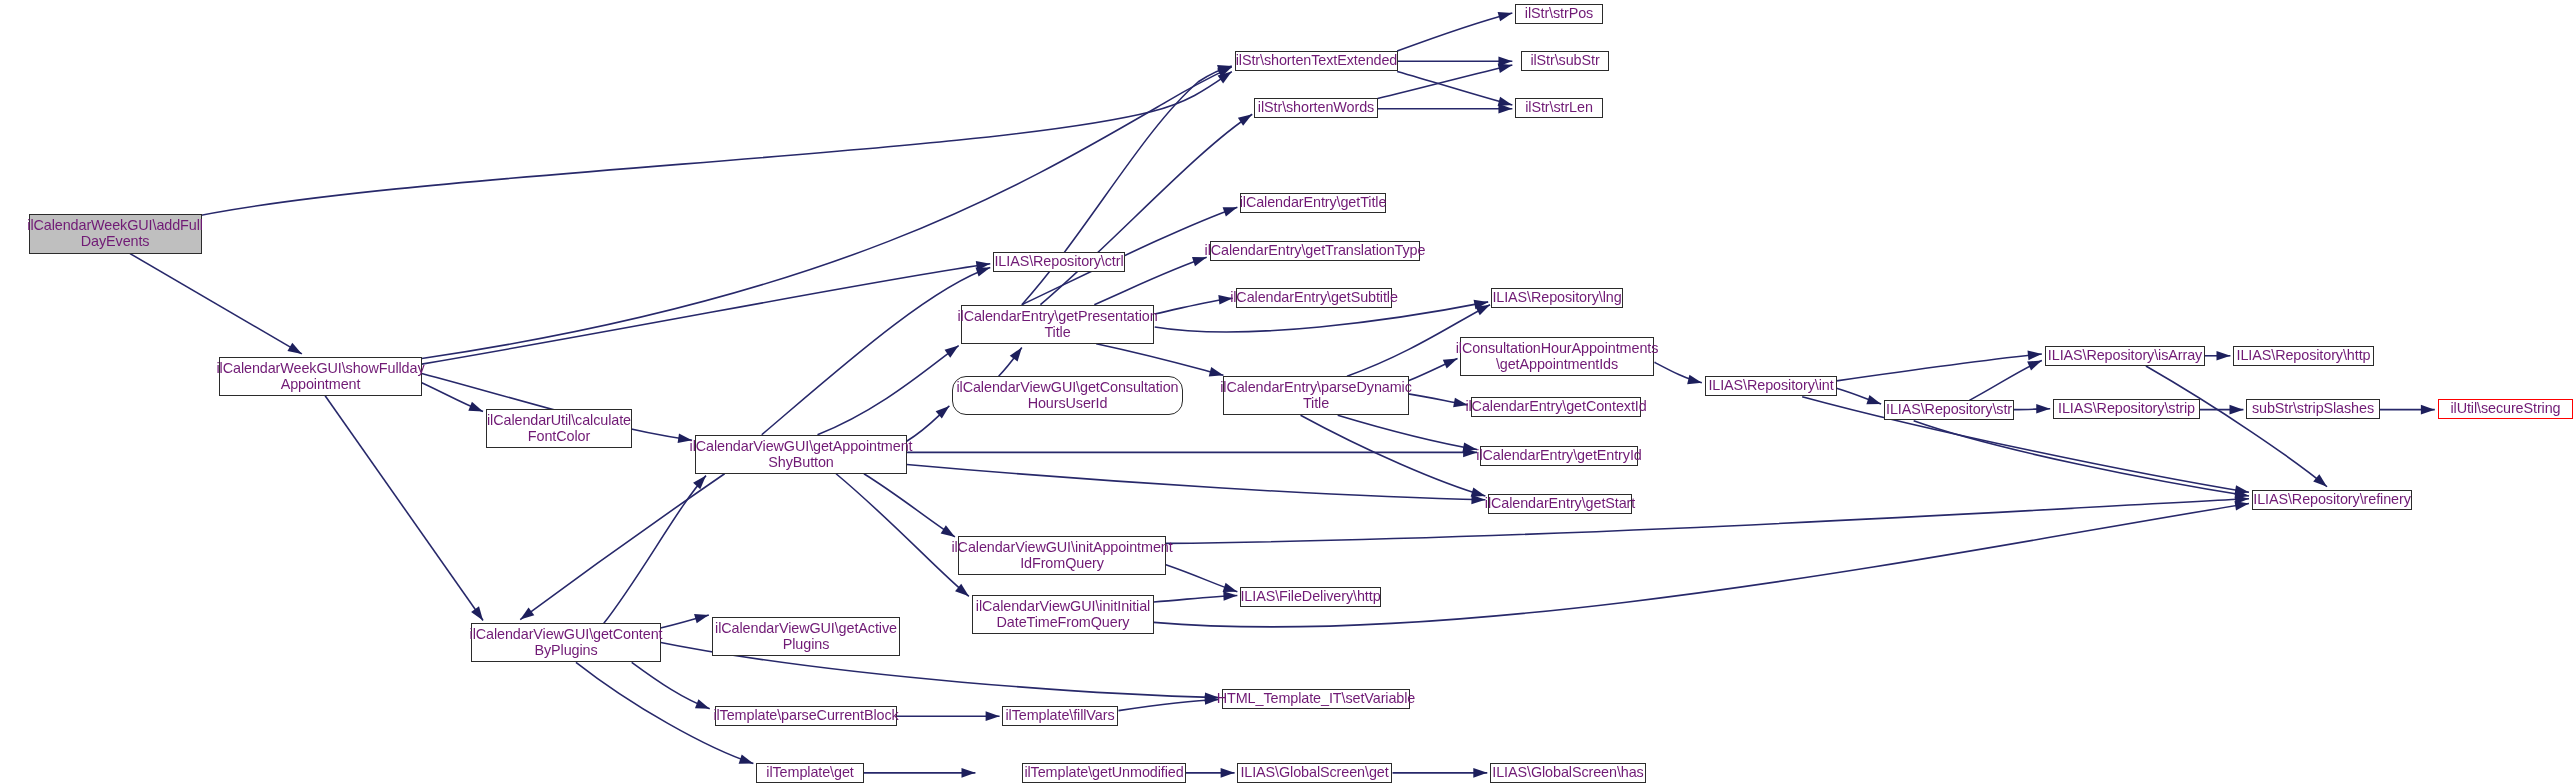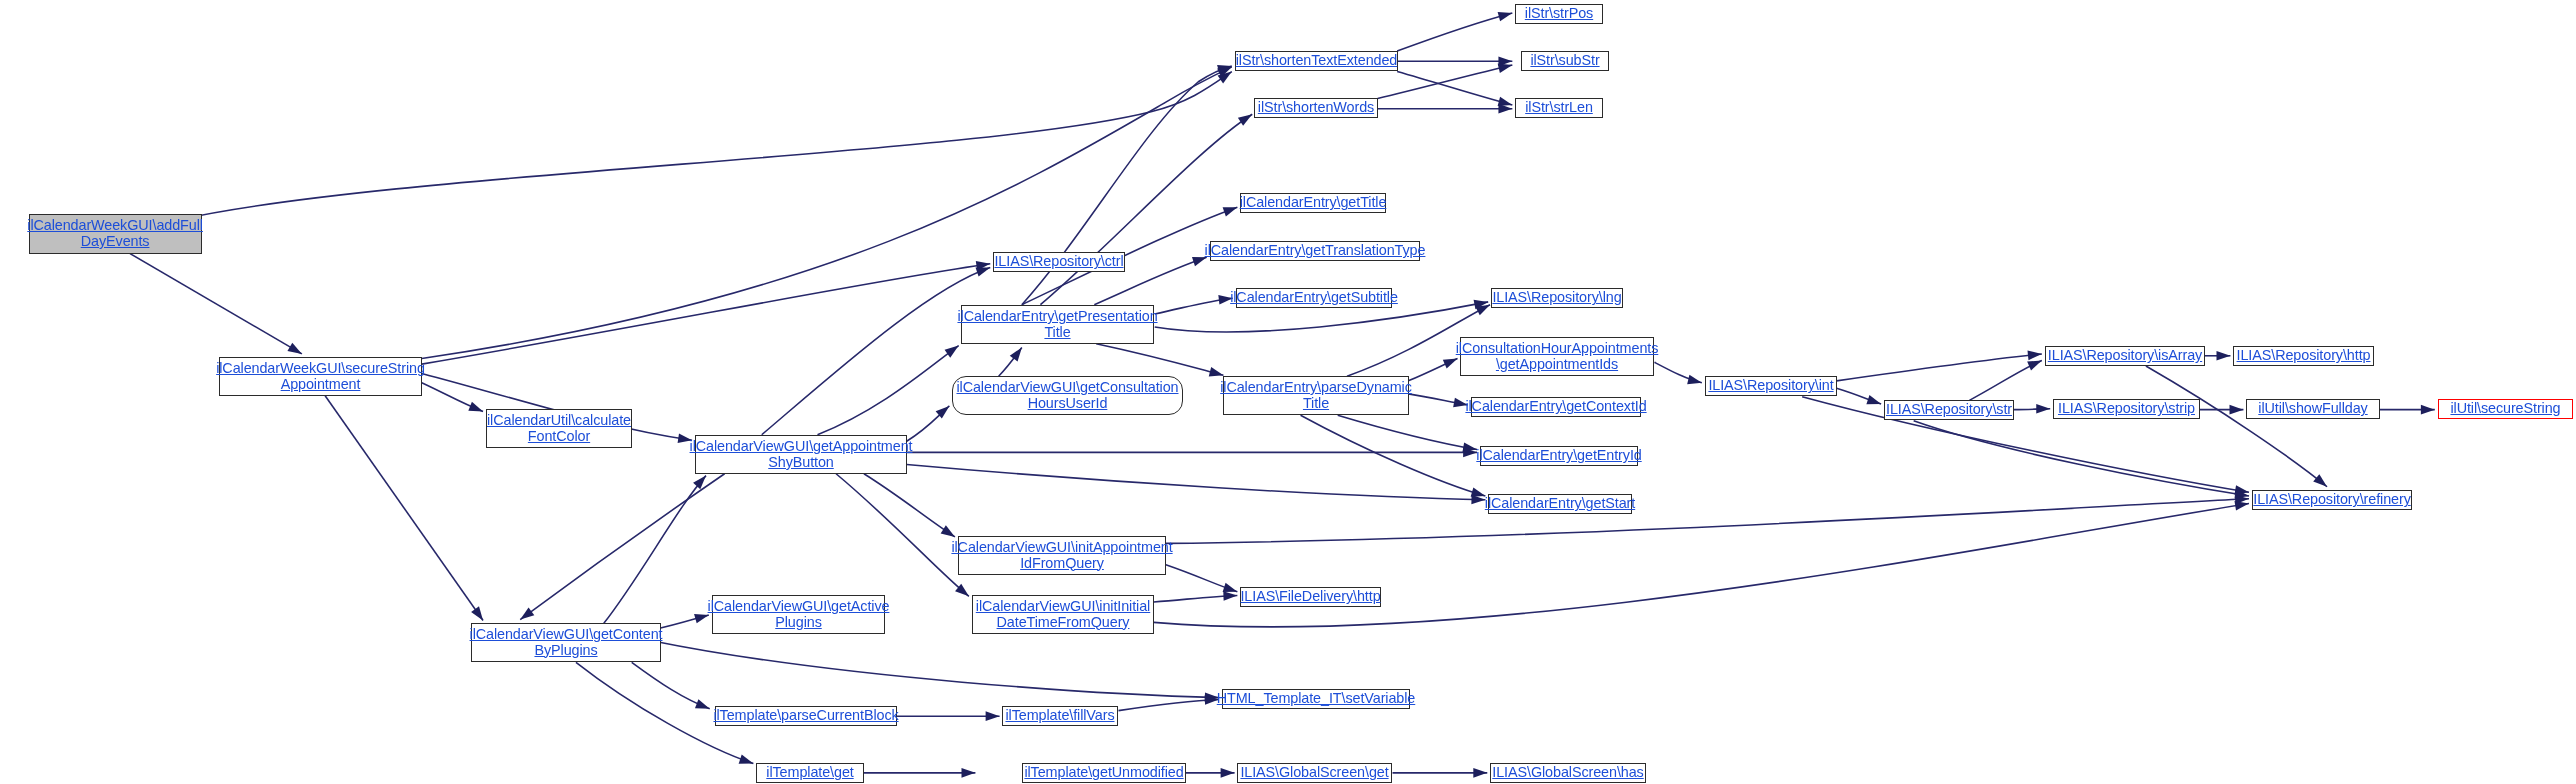--- a/index.html
+++ b/index.html
@@ -25,27 +25,26 @@
   .node-box {
     position: absolute;
     box-sizing: border-box;
     border: 1.5px solid #2b2b2b;
     background: #ffffff;
     display: flex;
     align-items: center;
     justify-content: center;
     text-align: center;
     line-height: 1.08;
-    color: #1d4ed8;
+    color: #701a75;
     font-size: 14.4px;
     letter-spacing: -0.1px;
     white-space: pre-line;
     cursor: pointer;
     padding: 0 2.8px;
-    text-decoration: underline;
   }
   .node-box.root {
     background: #bfbfbf;
     border-color: #2b2b2b;
     margin-left: 24px;
   }
   .node-box.highlight {
     border-color: #ff0000;
     background: #ffffff;
   }
@@ -177,21 +176,21 @@
       <polygon points="760,512 753.8106734675212,526.6195840253529 746.0899294226133,519.6517930272662" class="edge-head"></polygon>
       <polygon points="1076,771 1061,776.2 1061,765.8" class="edge-head"></polygon>
       <polygon points="1312,753 1297.2114763117884,758.7740425286975 1296.8107967632313,748.3817638613709" class="edge-head"></polygon>
       <polygon points="1050,832 1035,837.2 1035,826.8" class="edge-head"></polygon>
       <polygon points="1329,832 1314,837.2 1314,826.8" class="edge-head"></polygon>
       <polygon points="1601,832 1586,837.2 1586,826.8" class="edge-head"></polygon>
     </svg>
   <div id="nodes-layer">
       <div class="node-box root" style="left: 4.6px; top: 214px; width: 173px; height: 40px;">ilCalendarWeekGUI\addFull
 DayEvents</div>
-      <div class="node-box" style="left: 219px; top: 357px; width: 203px; height: 39px;">ilCalendarWeekGUI\secureString
+      <div class="node-box" style="left: 219px; top: 357px; width: 203px; height: 39px;">ilCalendarWeekGUI\showFullday
 Appointment</div>
       <div class="node-box" style="left: 486px; top: 409px; width: 146px; height: 39px;">ilCalendarUtil\calculate
 FontColor</div>
       <div class="node-box" style="left: 695px; top: 435px; width: 212px; height: 39px;">ilCalendarViewGUI\getAppointment
 ShyButton</div>
       <div class="node-box" style="left: 471px; top: 623px; width: 190px; height: 39px;">ilCalendarViewGUI\getContent
 ByPlugins</div>
       <div class="node-box" style="left: 993px; top: 252px; width: 132px; height: 20.4px;">ILIAS\Repository\ctrl</div>
       <div class="node-box" style="left: 961px; top: 305px; width: 193px; height: 39px;">ilCalendarEntry\getPresentation
 Title</div>
@@ -211,27 +210,27 @@
       <div class="node-box" style="left: 1460px; top: 337px; width: 194px; height: 39px;">ilConsultationHourAppointments
 \getAppointmentIds</div>
       <div class="node-box" style="left: 1471px; top: 397px; width: 170px; height: 20.4px;">ilCalendarEntry\getContextId</div>
       <div class="node-box" style="left: 1480px; top: 446px; width: 158px; height: 20.4px;">ilCalendarEntry\getEntryId</div>
       <div class="node-box" style="left: 1488px; top: 494px; width: 144px; height: 20.4px;">ilCalendarEntry\getStart</div>
       <div class="node-box" style="left: 1705px; top: 376px; width: 132px; height: 20.4px;">ILIAS\Repository\int</div>
       <div class="node-box" style="left: 1884px; top: 400px; width: 130px; height: 20.4px;">ILIAS\Repository\str</div>
       <div class="node-box" style="left: 2045px; top: 346px; width: 160px; height: 20.4px;">ILIAS\Repository\isArray</div>
       <div class="node-box" style="left: 2233px; top: 346px; width: 141px; height: 20.4px;">ILIAS\Repository\http</div>
       <div class="node-box" style="left: 2053px; top: 399px; width: 147px; height: 20.4px;">ILIAS\Repository\strip</div>
-      <div class="node-box" style="left: 2246px; top: 399px; width: 134px; height: 20.4px;">ilUtil\showFullday</div>
+      <div class="node-box" style="left: 2246px; top: 399px; width: 134px; height: 20.4px;">subStr\stripSlashes</div>
       <div class="node-box highlight" style="left: 2438px; top: 399px; width: 135px; height: 20.4px;">ilUtil\secureString</div>
       <div class="node-box" style="left: 2252px; top: 490px; width: 160px; height: 20.4px;">ILIAS\Repository\refinery</div>
       <div class="node-box" style="left: 958px; top: 536px; width: 208px; height: 39px;">ilCalendarViewGUI\initAppointment
 IdFromQuery</div>
       <div class="node-box" style="left: 1240px; top: 587px; width: 141px; height: 20.4px;">ILIAS\FileDelivery\http</div>
-      <div class="node-box" style="left: 712px; top: 595px; width: 173px; height: 39px;">ilCalendarViewGUI\getActive
+      <div class="node-box" style="left: 712px; top: 617px; width: 188px; height: 39px;">ilCalendarViewGUI\getActive
 Plugins</div>
       <div class="node-box" style="left: 972px; top: 595px; width: 182px; height: 39px;">ilCalendarViewGUI\initInitial
 DateTimeFromQuery</div>
       <div class="node-box" style="left: 715px; top: 706px; width: 182px; height: 20.4px;">ilTemplate\parseCurrentBlock</div>
       <div class="node-box" style="left: 1002px; top: 706px; width: 116px; height: 20.4px;">ilTemplate\fillVars</div>
       <div class="node-box" style="left: 1222px; top: 689px; width: 188px; height: 20.4px;">HTML_Template_IT\setVariable</div>
       <div class="node-box" style="left: 756px; top: 763px; width: 108px; height: 20.4px;">ilTemplate\get</div>
       <div class="node-box" style="left: 1022px; top: 763px; width: 164px; height: 20.4px;">ilTemplate\getUnmodified</div>
       <div class="node-box" style="left: 1237px; top: 763px; width: 155px; height: 20.4px;">ILIAS\GlobalScreen\get</div>
       <div class="node-box" style="left: 1490px; top: 763px; width: 156px; height: 20.4px;">ILIAS\GlobalScreen\has</div>

